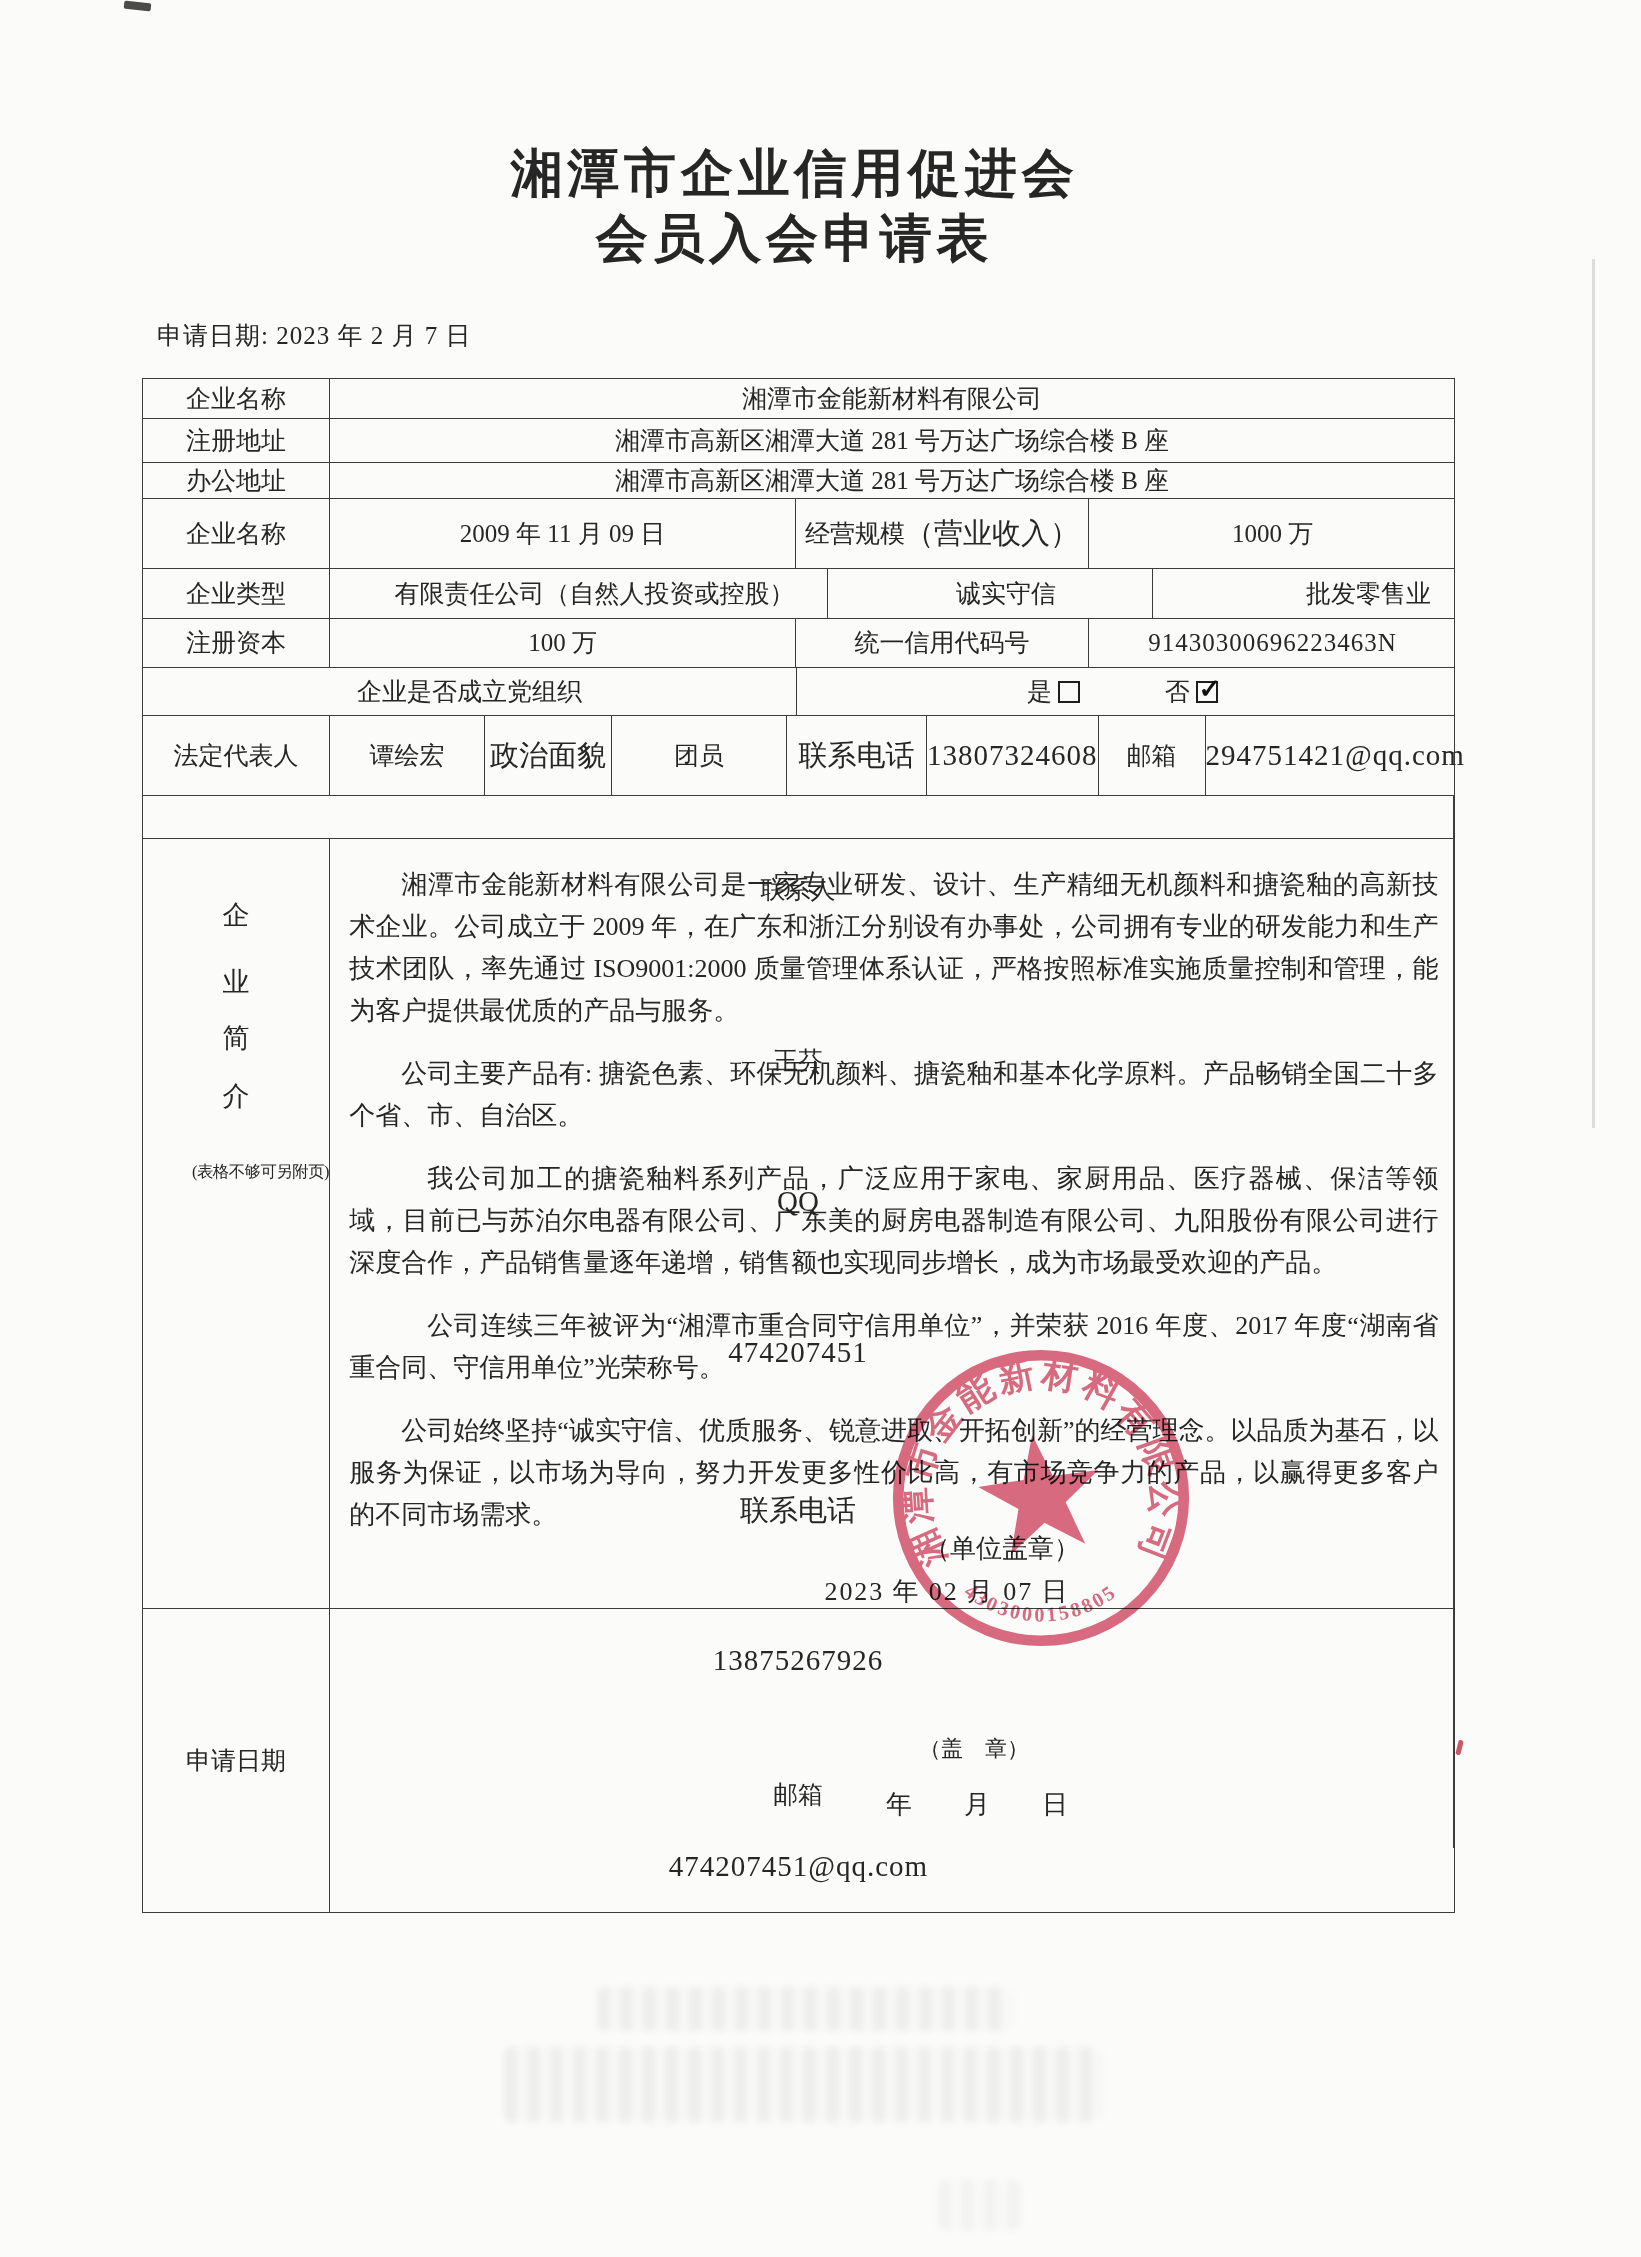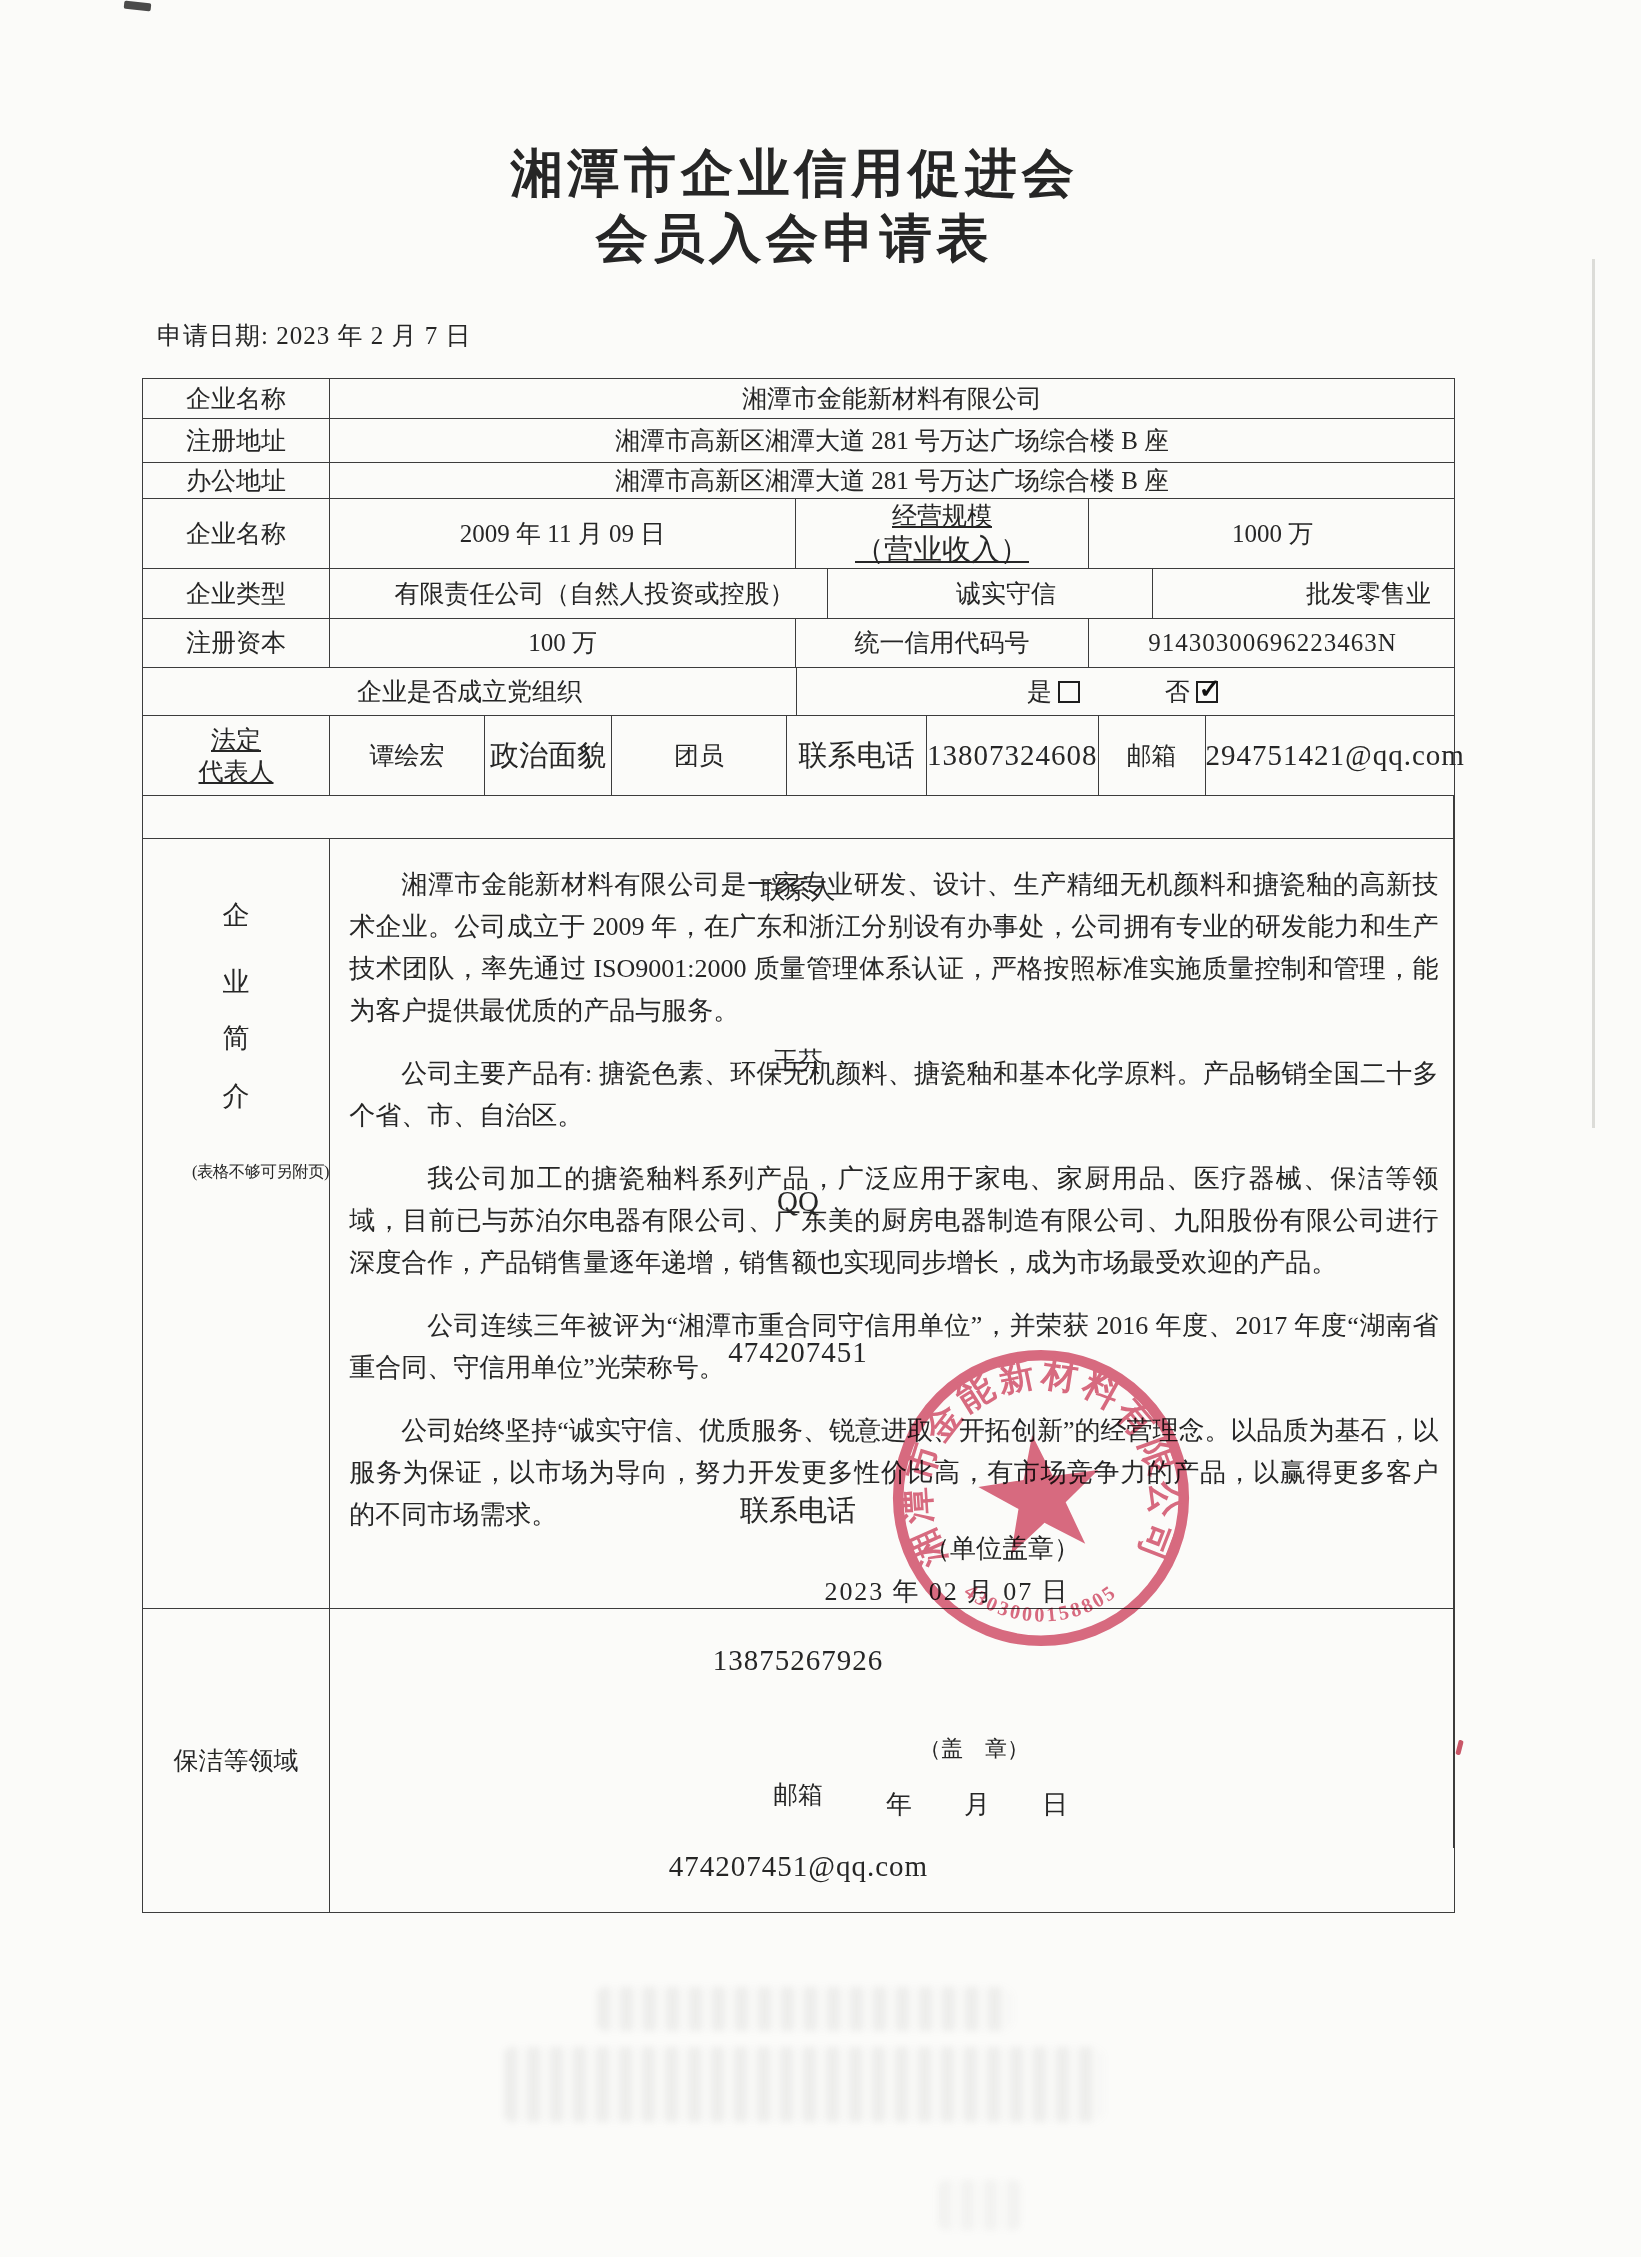--- a/index.html
+++ b/index.html
@@ -27,21 +27,21 @@
   .r5{ height:50px;gap:32px; } .r6{ height:49px; } .r7{ height:48px; } .r8{ height:80px; }
   .r9{ height:43px;flex-direction:column; } .r10{ height:770px; } .r11{ height:303px; }
 
   
   .w-label{ flex:0 0 187px; } .w-rest{ flex:1 1 auto; }
   .w-v1{ flex:0 0 466px; } .w-l2{ flex:0 0 293px; } .w-v2{ flex:0 0 367px; }
   .w-party-l{ flex:0 0 654px; } .w-party-v{ flex:1 1 auto; justify-content:flex-start; padding-left:230px; }
   .w-c2{ flex:0 0 155px; } .w-c3{ flex:0 0 127px; } .w-c4{ flex:0 0 175px; }
   .w-c5{ flex:0 0 140px; } .w-c6{ flex:0 0 161px; } .w-c7{ flex:0 0 107px; } .w-c8{ flex:1 1 auto; }
 
-  .two-line{ flex-direction:column; justify-content:center;text-decoration:underline; }
+  .two-line{ flex-direction:row; justify-content:center; }
   .two-line span{ display:block; }
 
   
   .chk-group{ display:flex; align-items:center; margin-right:85px; }
   .chk-box{ width:22px; height:22px; border:2.9px solid #1e1e1e; margin-left:5.8px; position:relative; }
   .chk-box .tick{ position:absolute; left:1px; top:-9.7px; font-size:27px; font-weight:700; color:#111; }
 
   
   .profile-label{ position:relative; }
   .v-char{ position:absolute; left:0; width:100%; text-align:center; font-size:27px; }
@@ -178,21 +178,21 @@
         <p class="ind2">公司主要产品有: 搪瓷色素、环保无机颜料、搪瓷釉和基本化学原料。产品畅销全国二十多个省、市、自治区。</p>
         <p class="ind3">我公司加工的搪瓷釉料系列产品，广泛应用于家电、家厨用品、医疗器械、保洁等领域，目前已与苏泊尔电器有限公司、广东美的厨房电器制造有限公司、九阳股份有限公司进行深度合作，产品销售量逐年递增，销售额也实现同步增长，成为市场最受欢迎的产品。</p>
         <p class="ind3">公司连续三年被评为“湘潭市重合同守信用单位”，并荣获 2016 年度、2017 年度“湖南省重合同、守信用单位”光荣称号。</p>
         <p class="ind2">公司始终坚持“诚实守信、优质服务、锐意进取、开拓创新”的经营理念。以品质为基石，以服务为保证，以市场为导向，努力开发更多性价比高，有市场竞争力的产品，以赢得更多客户的不同市场需求。</p>
         <span class="seal-hint">（单位盖章）</span>
         <span class="seal-date">2023 年  02 月 07  日</span>
       </div>
     </div>
 
     <div class="tr r11">
-      <div class="td w-label">保洁等领域</div>
+      <div class="td w-label">申请日期</div>
       <div class="td w-rest assoc-cell">
         <span class="assoc-seal">（盖　章）</span>
         <span class="assoc-date">年　　月　　日</span>
         <span class="red-tick"></span>
       </div>
     </div>
 
   </div>
 
   <svg class="stamp" viewBox="0 0 340 340" aria-hidden="true">

